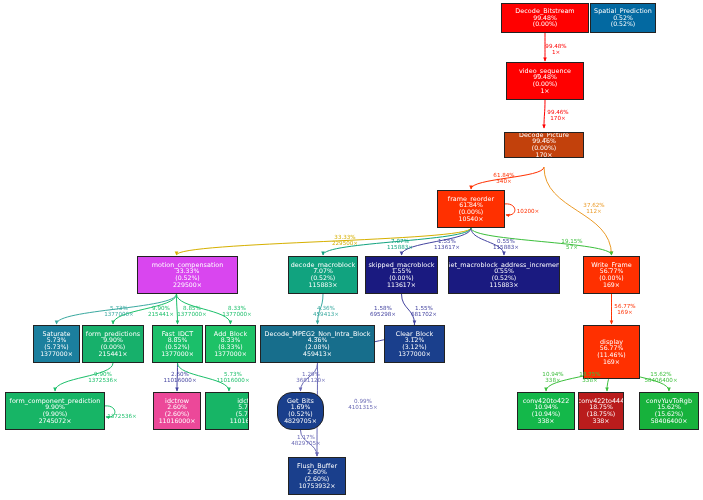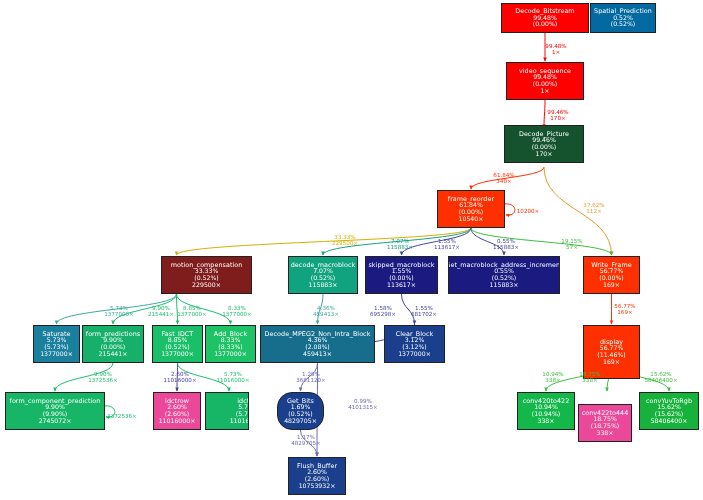--- a/index.html
+++ b/index.html
@@ -103,33 +103,33 @@
         <span class="nm">Spatial_Prediction</span>
         <span class="ln">0.52%</span>
         <span class="ln">(0.52%)</span>
       </div>
       <div class="node" style="left: 506px; top: 62px; width: 78px; height: 38px; background: rgb(255, 0, 0);">
         <span class="nm">video_sequence</span>
         <span class="ln">99.48%</span>
         <span class="ln">(0.00%)</span>
         <span class="ln">1×</span>
       </div>
-      <div class="node" style="left: 504px; top: 125px; width: 80px; height: 38px; background: #14532d;">
+      <div class="node" style="left: 504px; top: 132px; width: 80px; height: 26px; background: #c2410c;">
         <span class="nm">Decode_Picture</span>
         <span class="ln">99.46%</span>
         <span class="ln">(0.00%)</span>
         <span class="ln">170×</span>
       </div>
       <div class="node" style="left: 437px; top: 190px; width: 68px; height: 38px; background: rgb(255, 48, 0);">
         <span class="nm">frame_reorder</span>
         <span class="ln">61.84%</span>
         <span class="ln">(0.00%)</span>
         <span class="ln">10540×</span>
       </div>
-      <div class="node" style="left: 137px; top: 256px; width: 91px; height: 38px; background: #7f1d1d; margin-left: 24px;">
+      <div class="node" style="left: 137px; top: 256px; width: 101px; height: 38px; background: #d946ef;">
         <span class="nm">motion_compensation</span>
         <span class="ln">33.33%</span>
         <span class="ln">(0.52%)</span>
         <span class="ln">229500×</span>
       </div>
       <div class="node" style="left: 288px; top: 256px; width: 70px; height: 38px; background: rgb(17, 163, 127);">
         <span class="nm">decode_macroblock</span>
         <span class="ln">7.07%</span>
         <span class="ln">(0.52%)</span>
         <span class="ln">115883×</span>
@@ -217,21 +217,21 @@
         <span class="ln">1.69%</span>
         <span class="ln">(0.52%)</span>
         <span class="ln">4829705×</span>
       </div>
       <div class="node" style="left: 517px; top: 392px; width: 58px; height: 38px; background: rgb(20, 184, 74);">
         <span class="nm">conv420to422</span>
         <span class="ln">10.94%</span>
         <span class="ln">(10.94%)</span>
         <span class="ln">338×</span>
       </div>
-      <div class="node" style="left: 578px; top: 392px; width: 54px; height: 38px; background: #ec4899; margin-top: 12px;">
+      <div class="node" style="left: 578px; top: 392px; width: 46px; height: 38px; background: #b91c1c;">
         <span class="nm">conv422to444</span>
         <span class="ln">18.75%</span>
         <span class="ln">(18.75%)</span>
         <span class="ln">338×</span>
       </div>
       <div class="node" style="left: 639px; top: 392px; width: 60px; height: 38px; background: rgb(23, 178, 60);">
         <span class="nm">convYuvToRgb</span>
         <span class="ln">15.62%</span>
         <span class="ln">(15.62%)</span>
         <span class="ln">58406400×</span>

